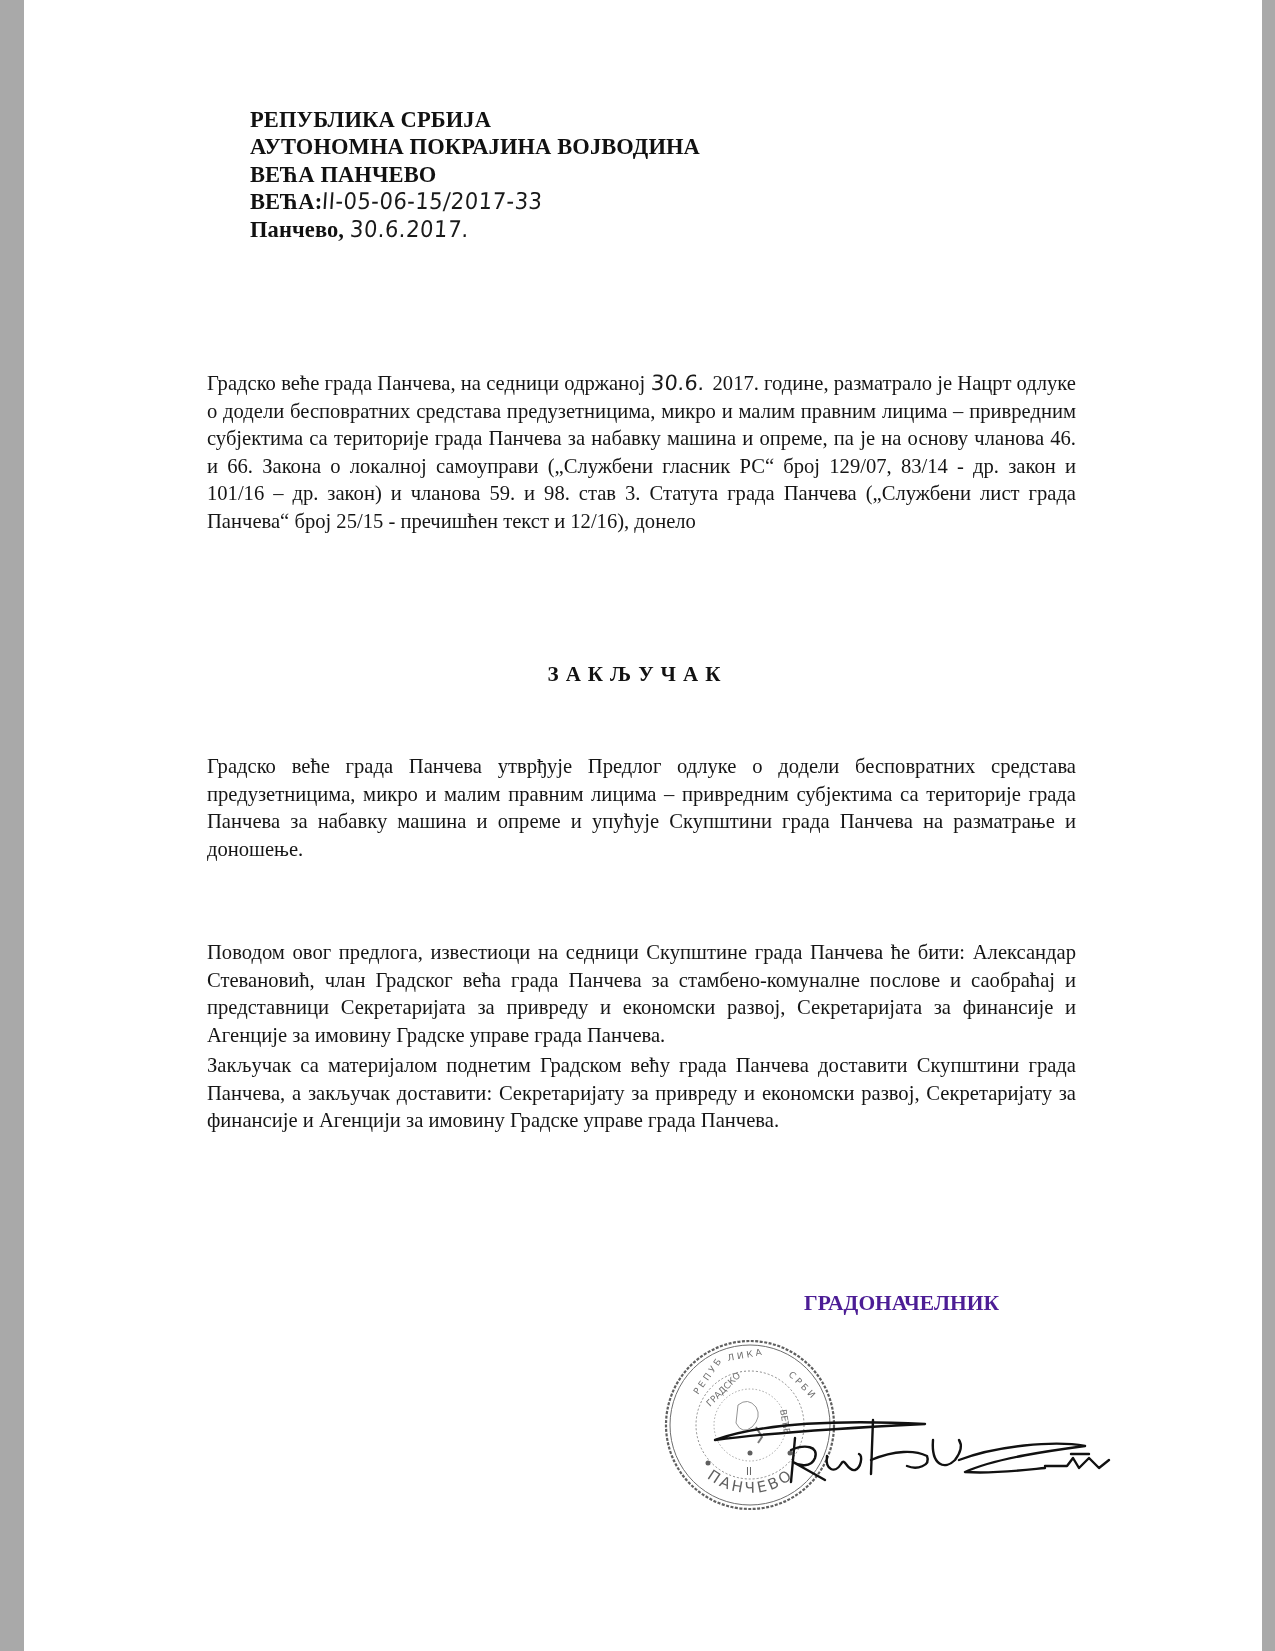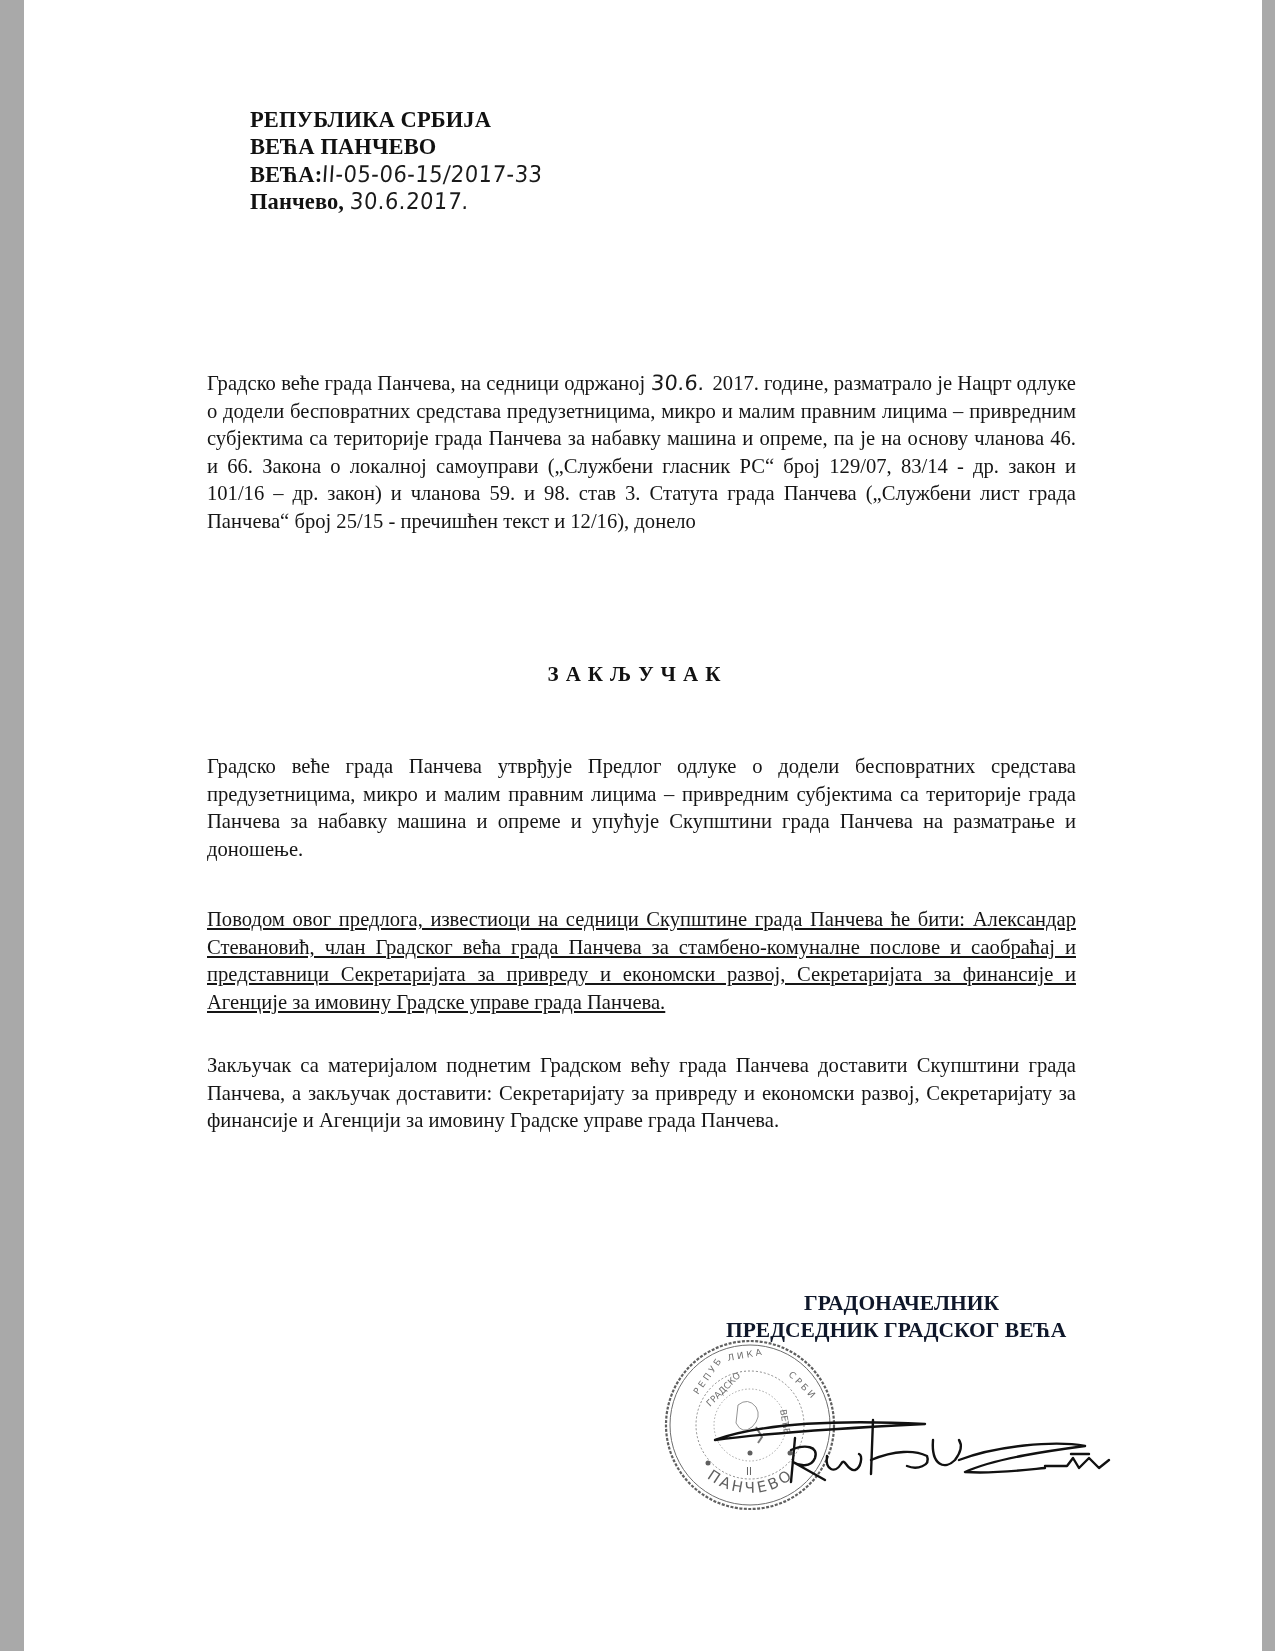--- a/index.html
+++ b/index.html
@@ -67,21 +67,21 @@
       left: 207px;
       width: 869px;
       font-size: 20.6px;
       line-height: 27.5px;
       text-align: justify;
       text-align-last: left;
       color: #151515;
     }
     .p1 { top: 370px; }
     .p2 { top: 753px; }
-    .p3 { top: 906px; text-decoration: underline; }
+    .p3 { top: 939px; }
     .p4 { top: 1052px; }
 
     .title {
       position: absolute;
       left: 0;
       width: 1275px;
       top: 662px;
       text-align: center;
       font-weight: bold;
       font-size: 21px;
@@ -92,21 +92,21 @@
     
     .sig {
       position: absolute;
       left: 700px;
       top: 1290px;
       width: 400px;
       text-align: center;
       font-weight: bold;
       font-size: 21.5px;
       line-height: 27px;
-      color: #0f172a;
+      color: #4c1d95;
     }
     .sig .l1 { display: block; padding-left: 104px; text-align: left; }
     .sig .l2 { display: block; padding-left: 26px; text-align: left; }
     .sig .l3 { display: block; padding-left: 91px; text-align: left; }
 
     .stamp {
       position: absolute;
       left: 660px;
       top: 1335px;
       width: 180px;
@@ -123,20 +123,21 @@
   </style>
 </head>
 <body>
 
 <div class="edge-left"></div>
 <div class="page"></div>
 <div class="edge-right"></div>
 
 <div class="header">
   <span class="line">РЕПУБЛИКА СРБИЈА</span>
+  <span class="line">АУТОНОМНА ПОКРАЈИНА ВОЈВОДИНА</span>
   <span class="line">ВЕЋА ПАНЧЕВО</span>
   <span class="line">
     <span>ВЕЋА:</span><span class="hand">II-05-06-15/2017-33</span>
   </span>
   <span class="line">
     <span>Панчево,</span>
     <span class="hand">30.6.2017.</span>
   </span>
 </div>
 
@@ -169,21 +170,20 @@
   <circle cx="48" cy="128" r="2.5" fill="#333"></circle>
   <circle cx="90" cy="118" r="2.5" fill="#333"></circle>
   <circle cx="130" cy="118" r="2.5" fill="#333"></circle>
   <text x="86" y="140" fill="#333" font-size="10" font-family="DejaVu Sans, sans-serif">II</text>
   <path d="M 78 70 q 10 -8 18 2 q 6 10 -4 20 q -10 8 -16 -4 z" fill="none" stroke="#777" stroke-width="1"></path>
   <path d="M 96 92 l 6 10 l -4 6" fill="none" stroke="#555" stroke-width="2"></path>
 </svg>
 
 <div class="sig">
   <span class="l1">ГРАДОНАЧЕЛНИК</span>
-  <span class="l2">ПРЕДСЕДНИК ГРАДСКОГ ВЕЋА</span>
 </div>
 
 <svg class="signature" viewBox="0 0 420 90">
   <g fill="none" stroke="#111" stroke-width="2.4" stroke-linecap="round" stroke-linejoin="round">
     <path d="M 20 30 C 70 12, 150 10, 230 14 C 150 18, 80 22, 20 30 Z"></path>
     <path d="M 100 28 L 96 72"></path>
     <path d="M 96 40 C 110 34, 124 36, 120 48 C 116 58, 104 56, 98 52 L 130 70"></path>
     <path d="M 132 46 C 130 60, 140 64, 146 54 C 150 46, 152 62, 160 60 C 166 58, 168 46, 164 44"></path>
     <path d="M 178 10 L 176 64"></path>
     <path d="M 176 50 C 200 40, 220 40, 232 46 C 236 56, 222 60, 212 56"></path>

